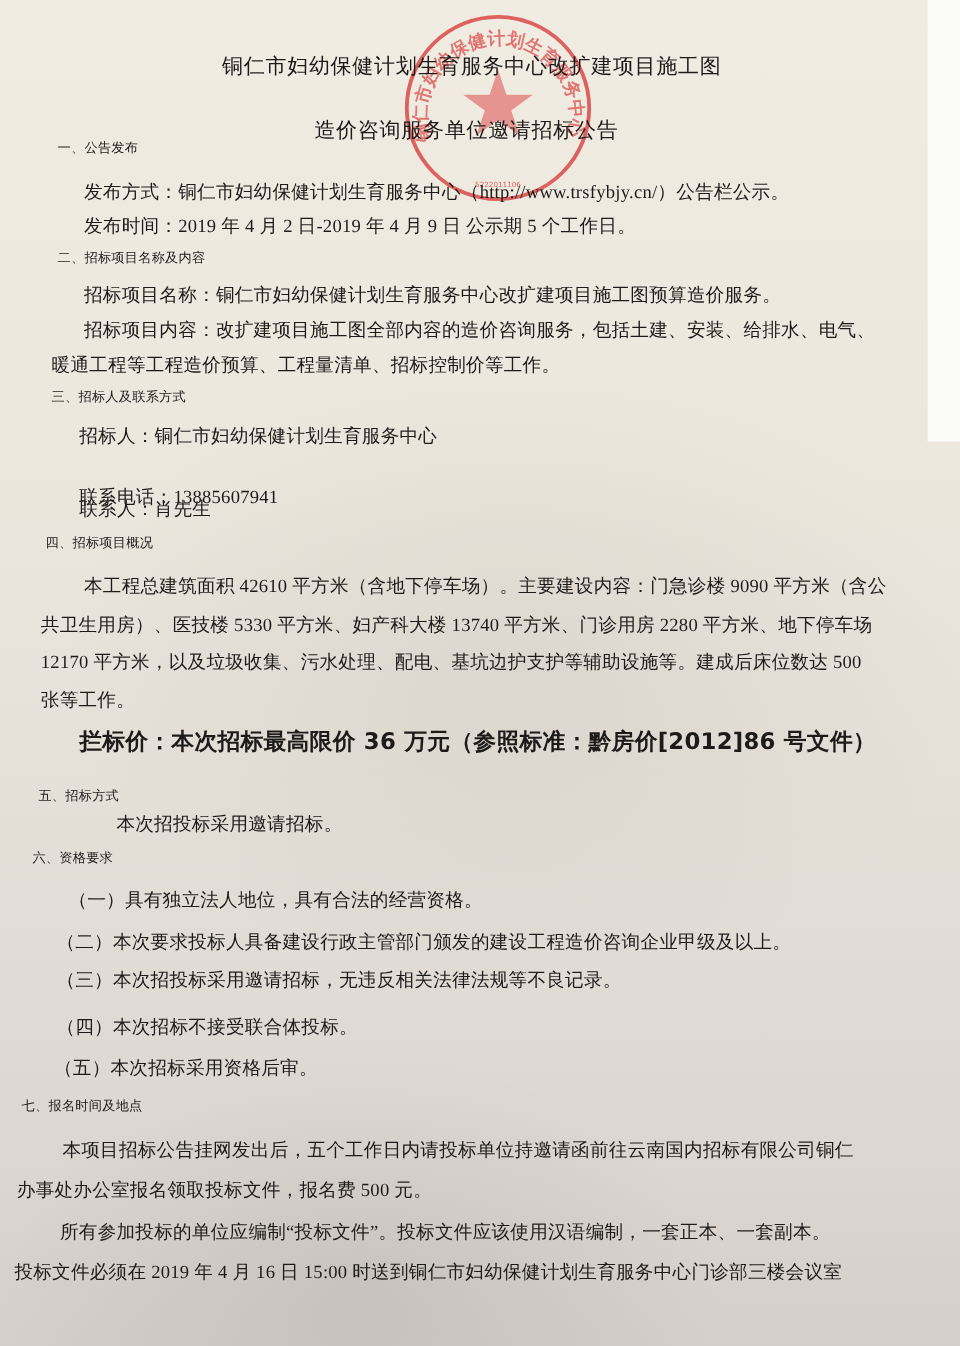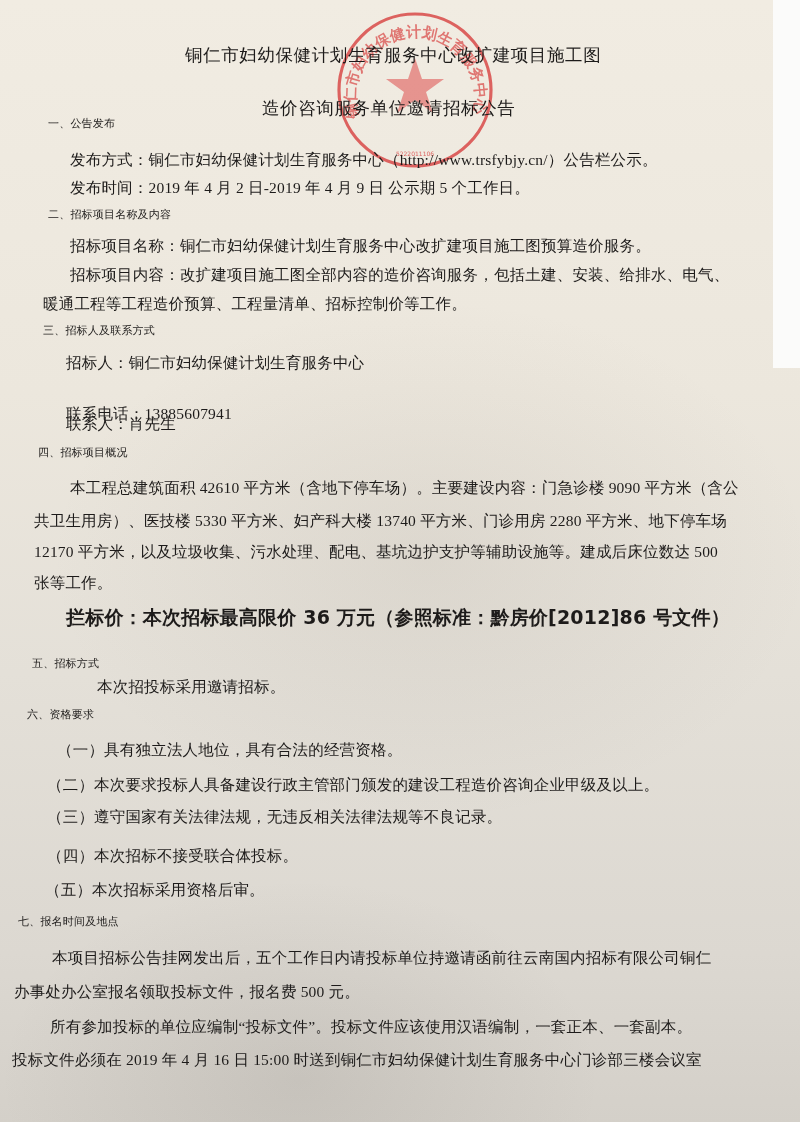--- a/index.html
+++ b/index.html
@@ -70,21 +70,21 @@
 <div class="line" style="left:34px; top:542px;">12170 平方米，以及垃圾收集、污水处理、配电、基坑边护支护等辅助设施等。建成后床位数达 500</div>
 <div class="line" style="left:34px; top:573px;">张等工作。</div>
 <div class="line bold" style="left:66px; top:605px;">拦标价：本次招标最高限价 36 万元（参照标准：黔房价[2012]86 号文件）</div>
 
 <div class="line heading" style="left:32px; top:640px;margin-top:16px;">五、招标方式</div>
 <div class="line" style="left:62px; top:677px;margin-left:35px;">本次招投标采用邀请招标。</div>
 
 <div class="line heading" style="left:27px; top:707px;">六、资格要求</div>
 <div class="line" style="left:47px; top:740px;margin-left:10px;">（一）具有独立法人地位，具有合法的经营资格。</div>
 <div class="line" style="left:47px; top:775px;">（二）本次要求投标人具备建设行政主管部门颁发的建设工程造价咨询企业甲级及以上。</div>
-<div class="line" style="left:47px; top:807px;">（三）遵守国家有关法律法规，无违反相关法律法规等不良记录。</div>
+<div class="line" style="left:47px; top:807px;">（三）本次招投标采用邀请招标，无违反相关法律法规等不良记录。</div>
 <div class="line" style="left:47px; top:846px;">（四）本次招标不接受联合体投标。</div>
 <div class="line" style="left:45px; top:880px;">（五）本次招标采用资格后审。</div>
 
 <div class="line heading" style="left:18px; top:914px;">七、报名时间及地点</div>
 <div class="line" style="left:52px; top:948px;">本项目招标公告挂网发出后，五个工作日内请投标单位持邀请函前往云南国内招标有限公司铜仁</div>
 <div class="line" style="left:14px; top:982px;">办事处办公室报名领取投标文件，报名费 500 元。</div>
 <div class="line" style="left:50px; top:1017px;">所有参加投标的单位应编制“投标文件”。投标文件应该使用汉语编制，一套正本、一套副本。</div>
 <div class="line" style="left:12px; top:1050px;">投标文件必须在 2019 年 4 月 16 日 15:00 时送到铜仁市妇幼保健计划生育服务中心门诊部三楼会议室</div>
 
 </body></html>

